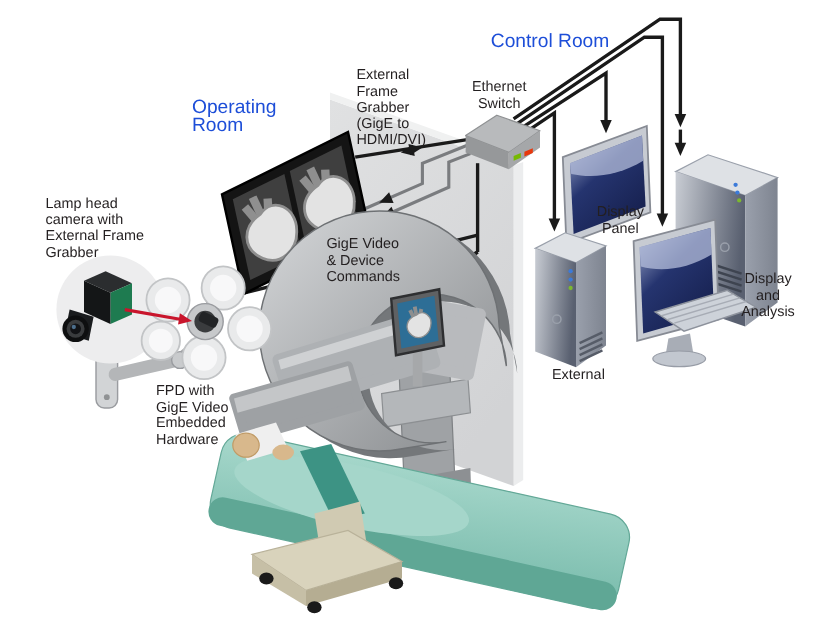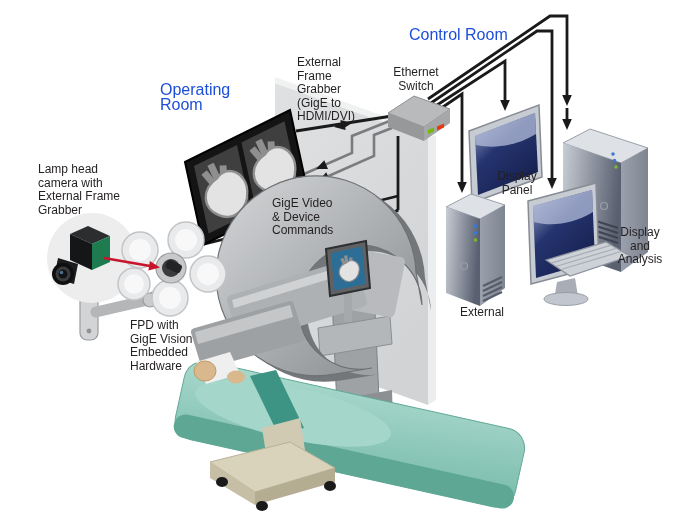--- a/index.html
+++ b/index.html
@@ -282,21 +282,21 @@
   <div class="lbl center" style="left:386px;top:66px;width:60px">Ethernet
 Switch</div>
   <div class="lbl" style="left:38px;top:163px">Lamp head
 camera with
 External Frame
 Grabber</div>
   <div class="lbl" style="left:272px;top:197px">GigE Video
 &amp; Device
 Commands</div>
   <div class="lbl" style="left:130px;top:319px">FPD with
-GigE Vision
+GigE Video
 Embedded
 Hardware</div>
   <div class="lbl center" style="left:487px;top:170px;width:60px">Display
 Panel</div>
   <div class="lbl" style="left:460px;top:306px">External</div>
   <div class="lbl center" style="left:609px;top:226px;width:62px">Display
 and
 Analysis</div>
 </div>
 

